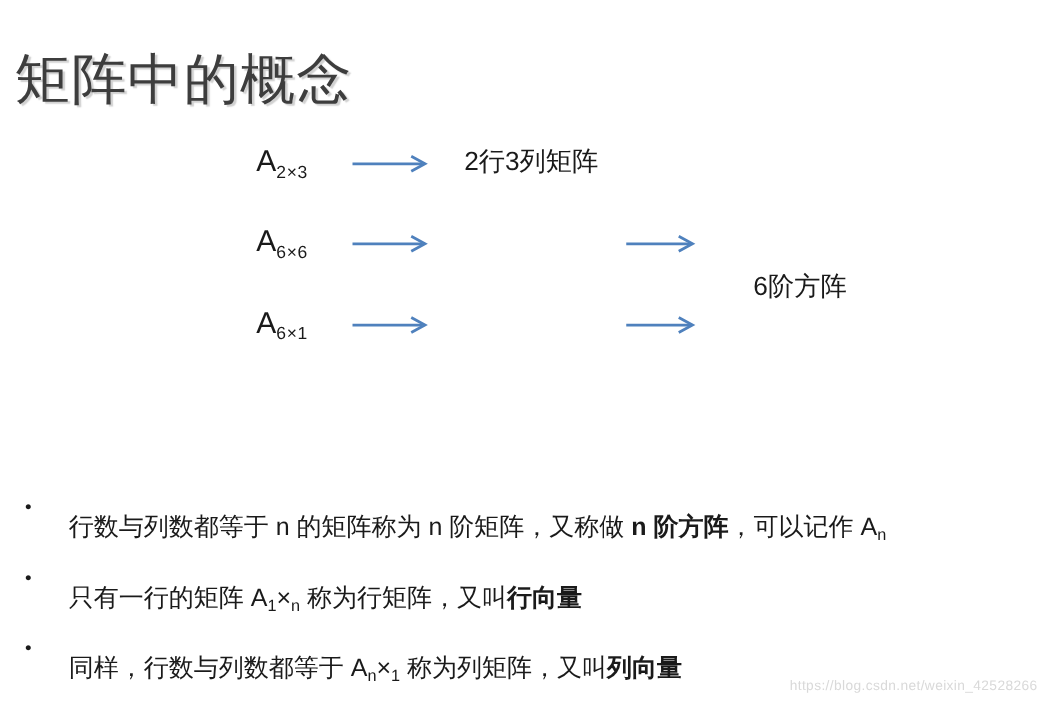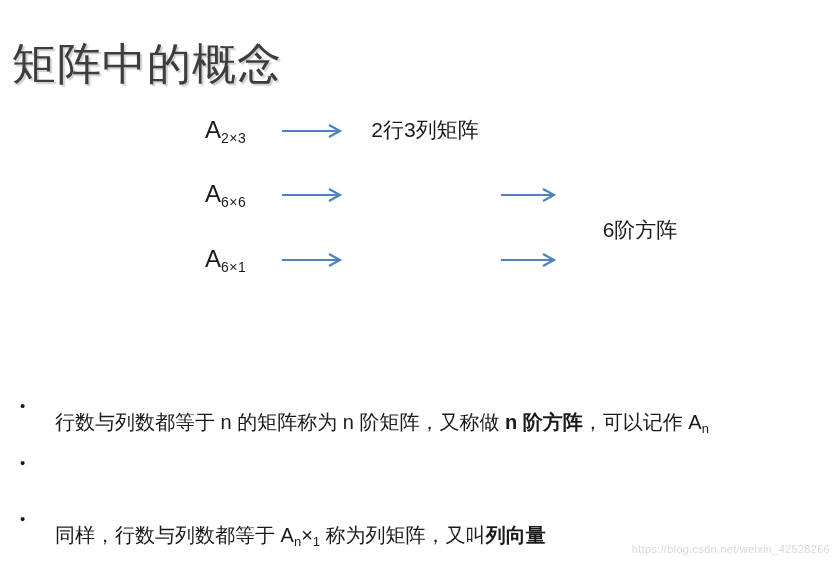--- a/index.html
+++ b/index.html
@@ -121,20 +121,21 @@
 </div>
 
   <div class="bullets">
   <div class="bullet-item" style="top: 392px;">
     <span class="bullet-marker">•</span>
     <span class="bullet-text"><span class="seg-normal">行数与列数都等于 n 的矩阵称为 n 阶矩阵，又称做 </span><span class="seg-bold">n 阶方阵</span><span class="seg-normal">，可以记作 A</span><span class="seg-sub">n</span></span>
   </div>
 
   <div class="bullet-item" style="top: 448.5px;">
     <span class="bullet-marker">•</span>
+    <span class="bullet-text"><span class="seg-normal">只有一行的矩阵 A</span><span class="seg-sub">1</span><span class="seg-normal">×</span><span class="seg-sub">n</span><span class="seg-normal"> 称为行矩阵，又叫</span><span class="seg-bold">行向量</span></span>
   </div>
 
   <div class="bullet-item" style="top: 505px;">
     <span class="bullet-marker">•</span>
     <span class="bullet-text"><span class="seg-normal">同样，行数与列数都等于 A</span><span class="seg-sub">n</span><span class="seg-normal">×</span><span class="seg-sub">1</span><span class="seg-normal"> 称为列矩阵，又叫</span><span class="seg-bold">列向量</span></span>
   </div>
 </div>
 
   <div class="watermark">https://blog.csdn.net/weixin_42528266</div>
 

